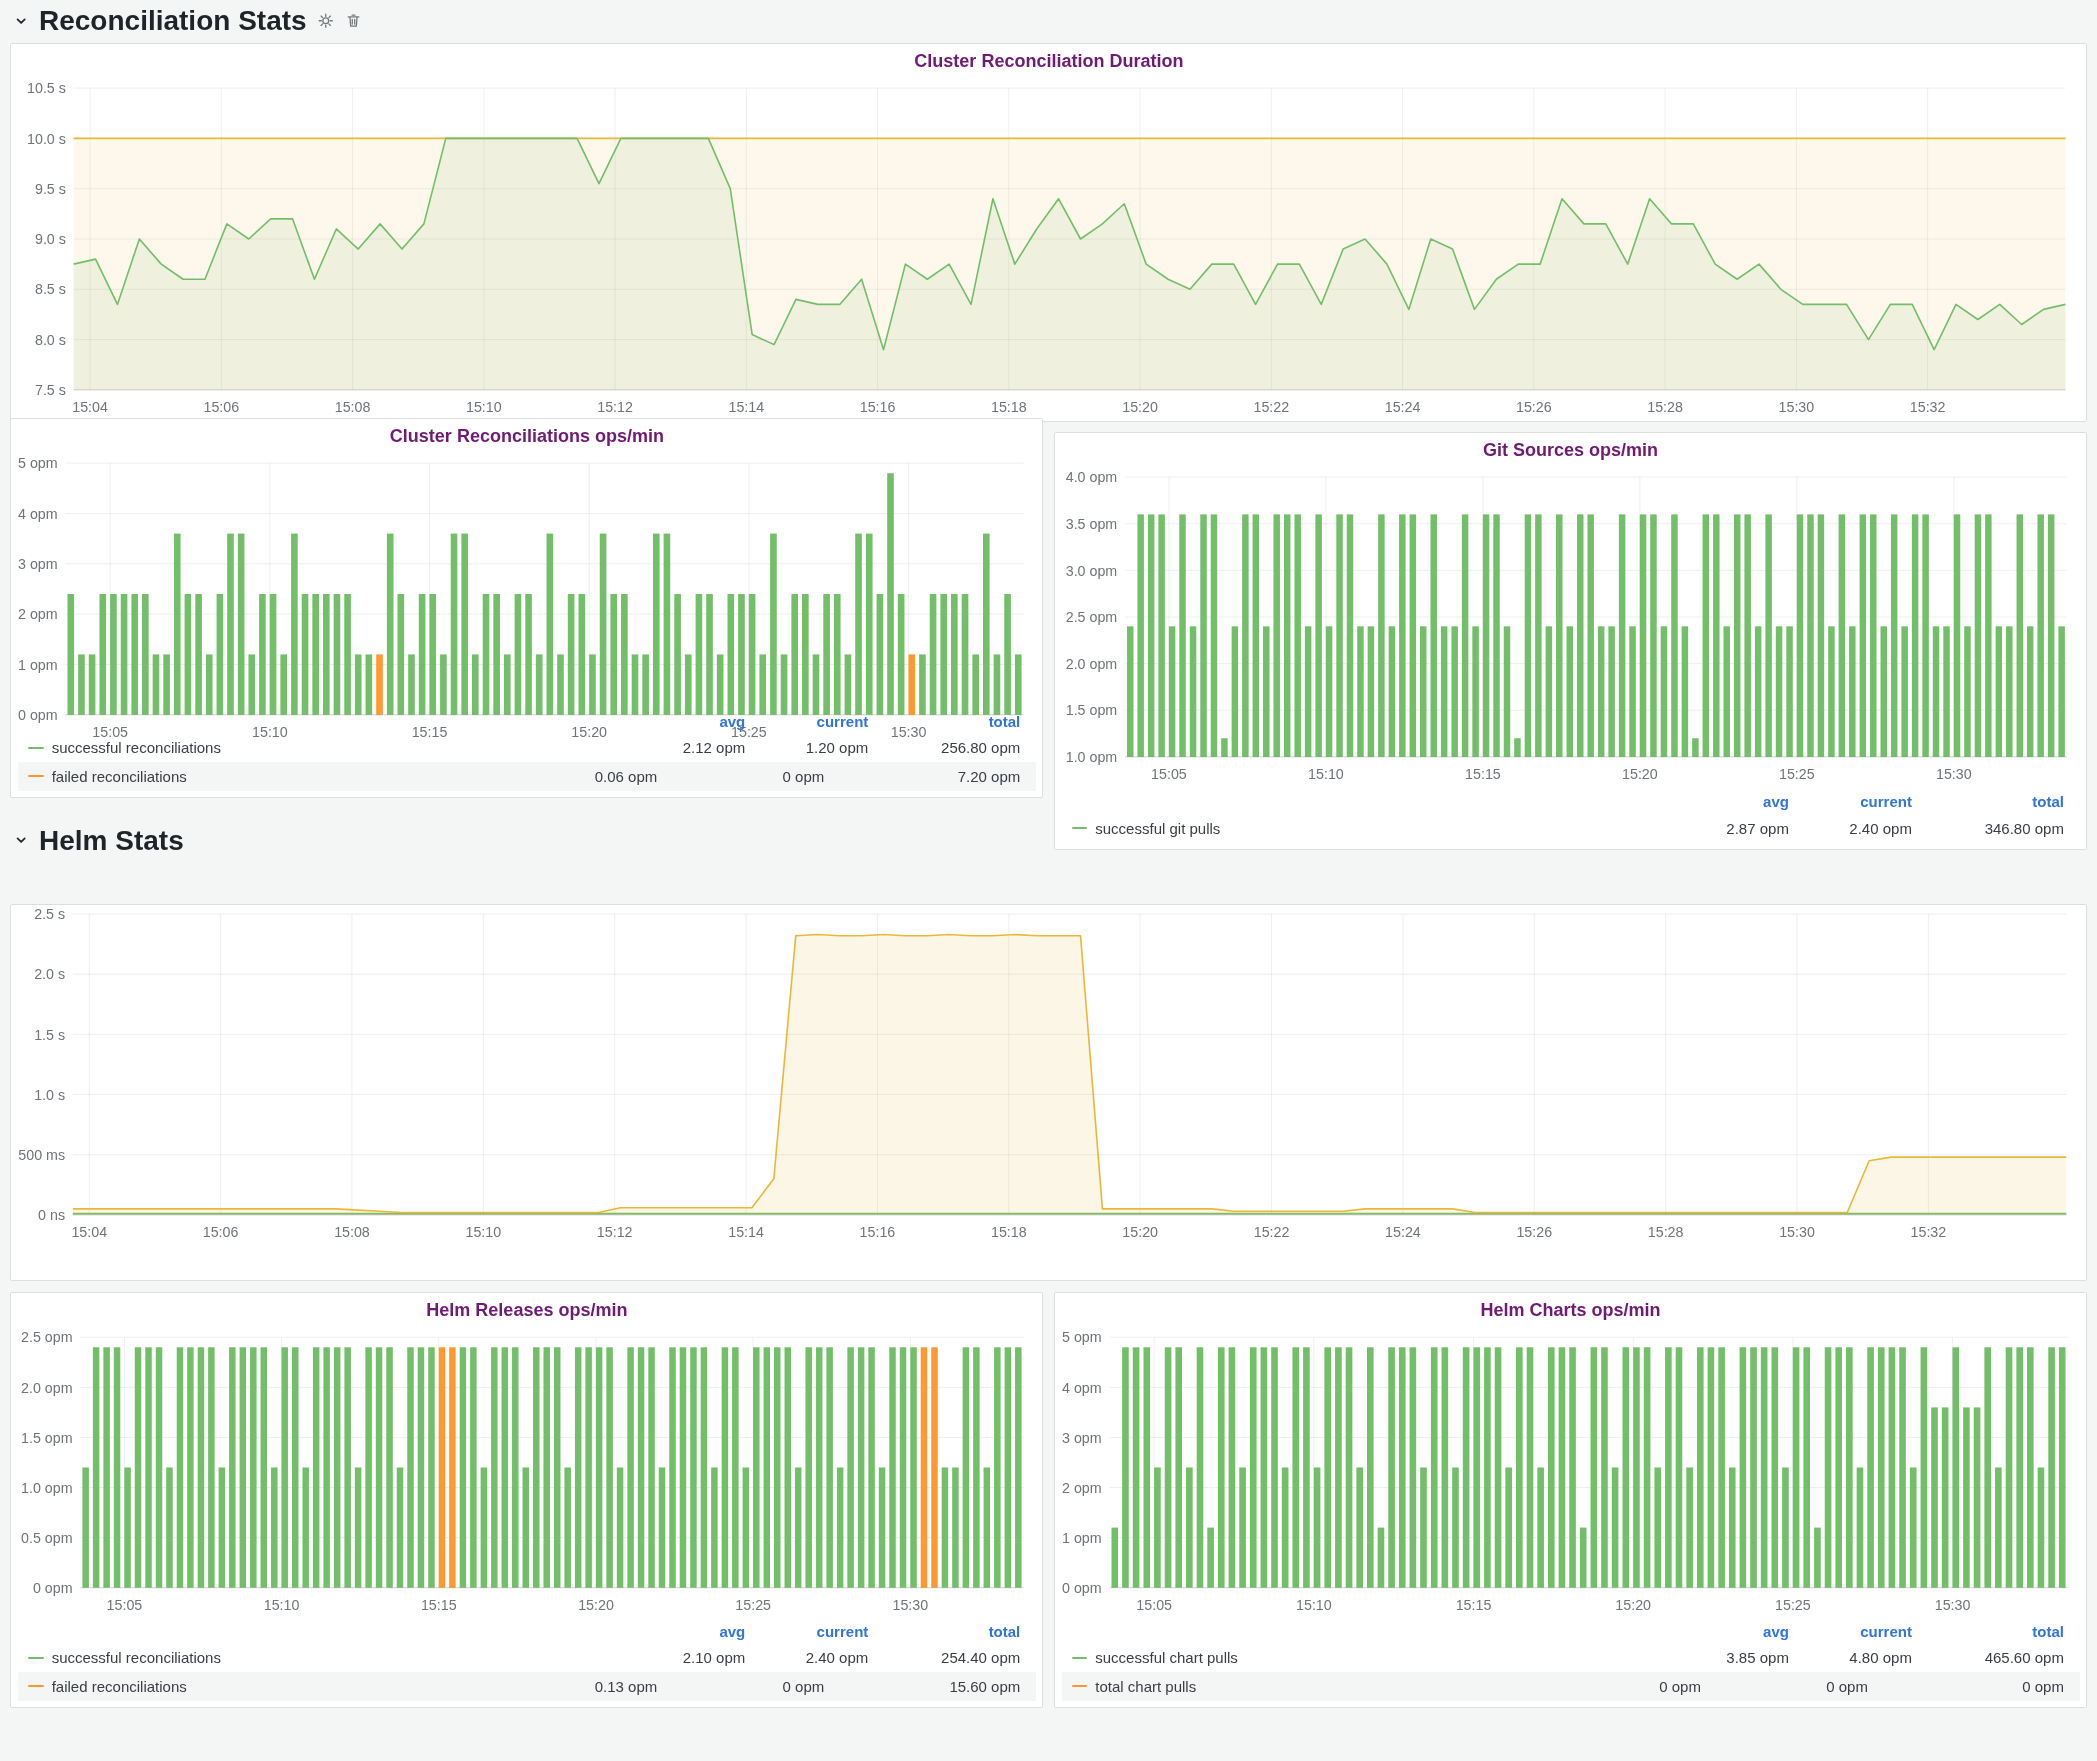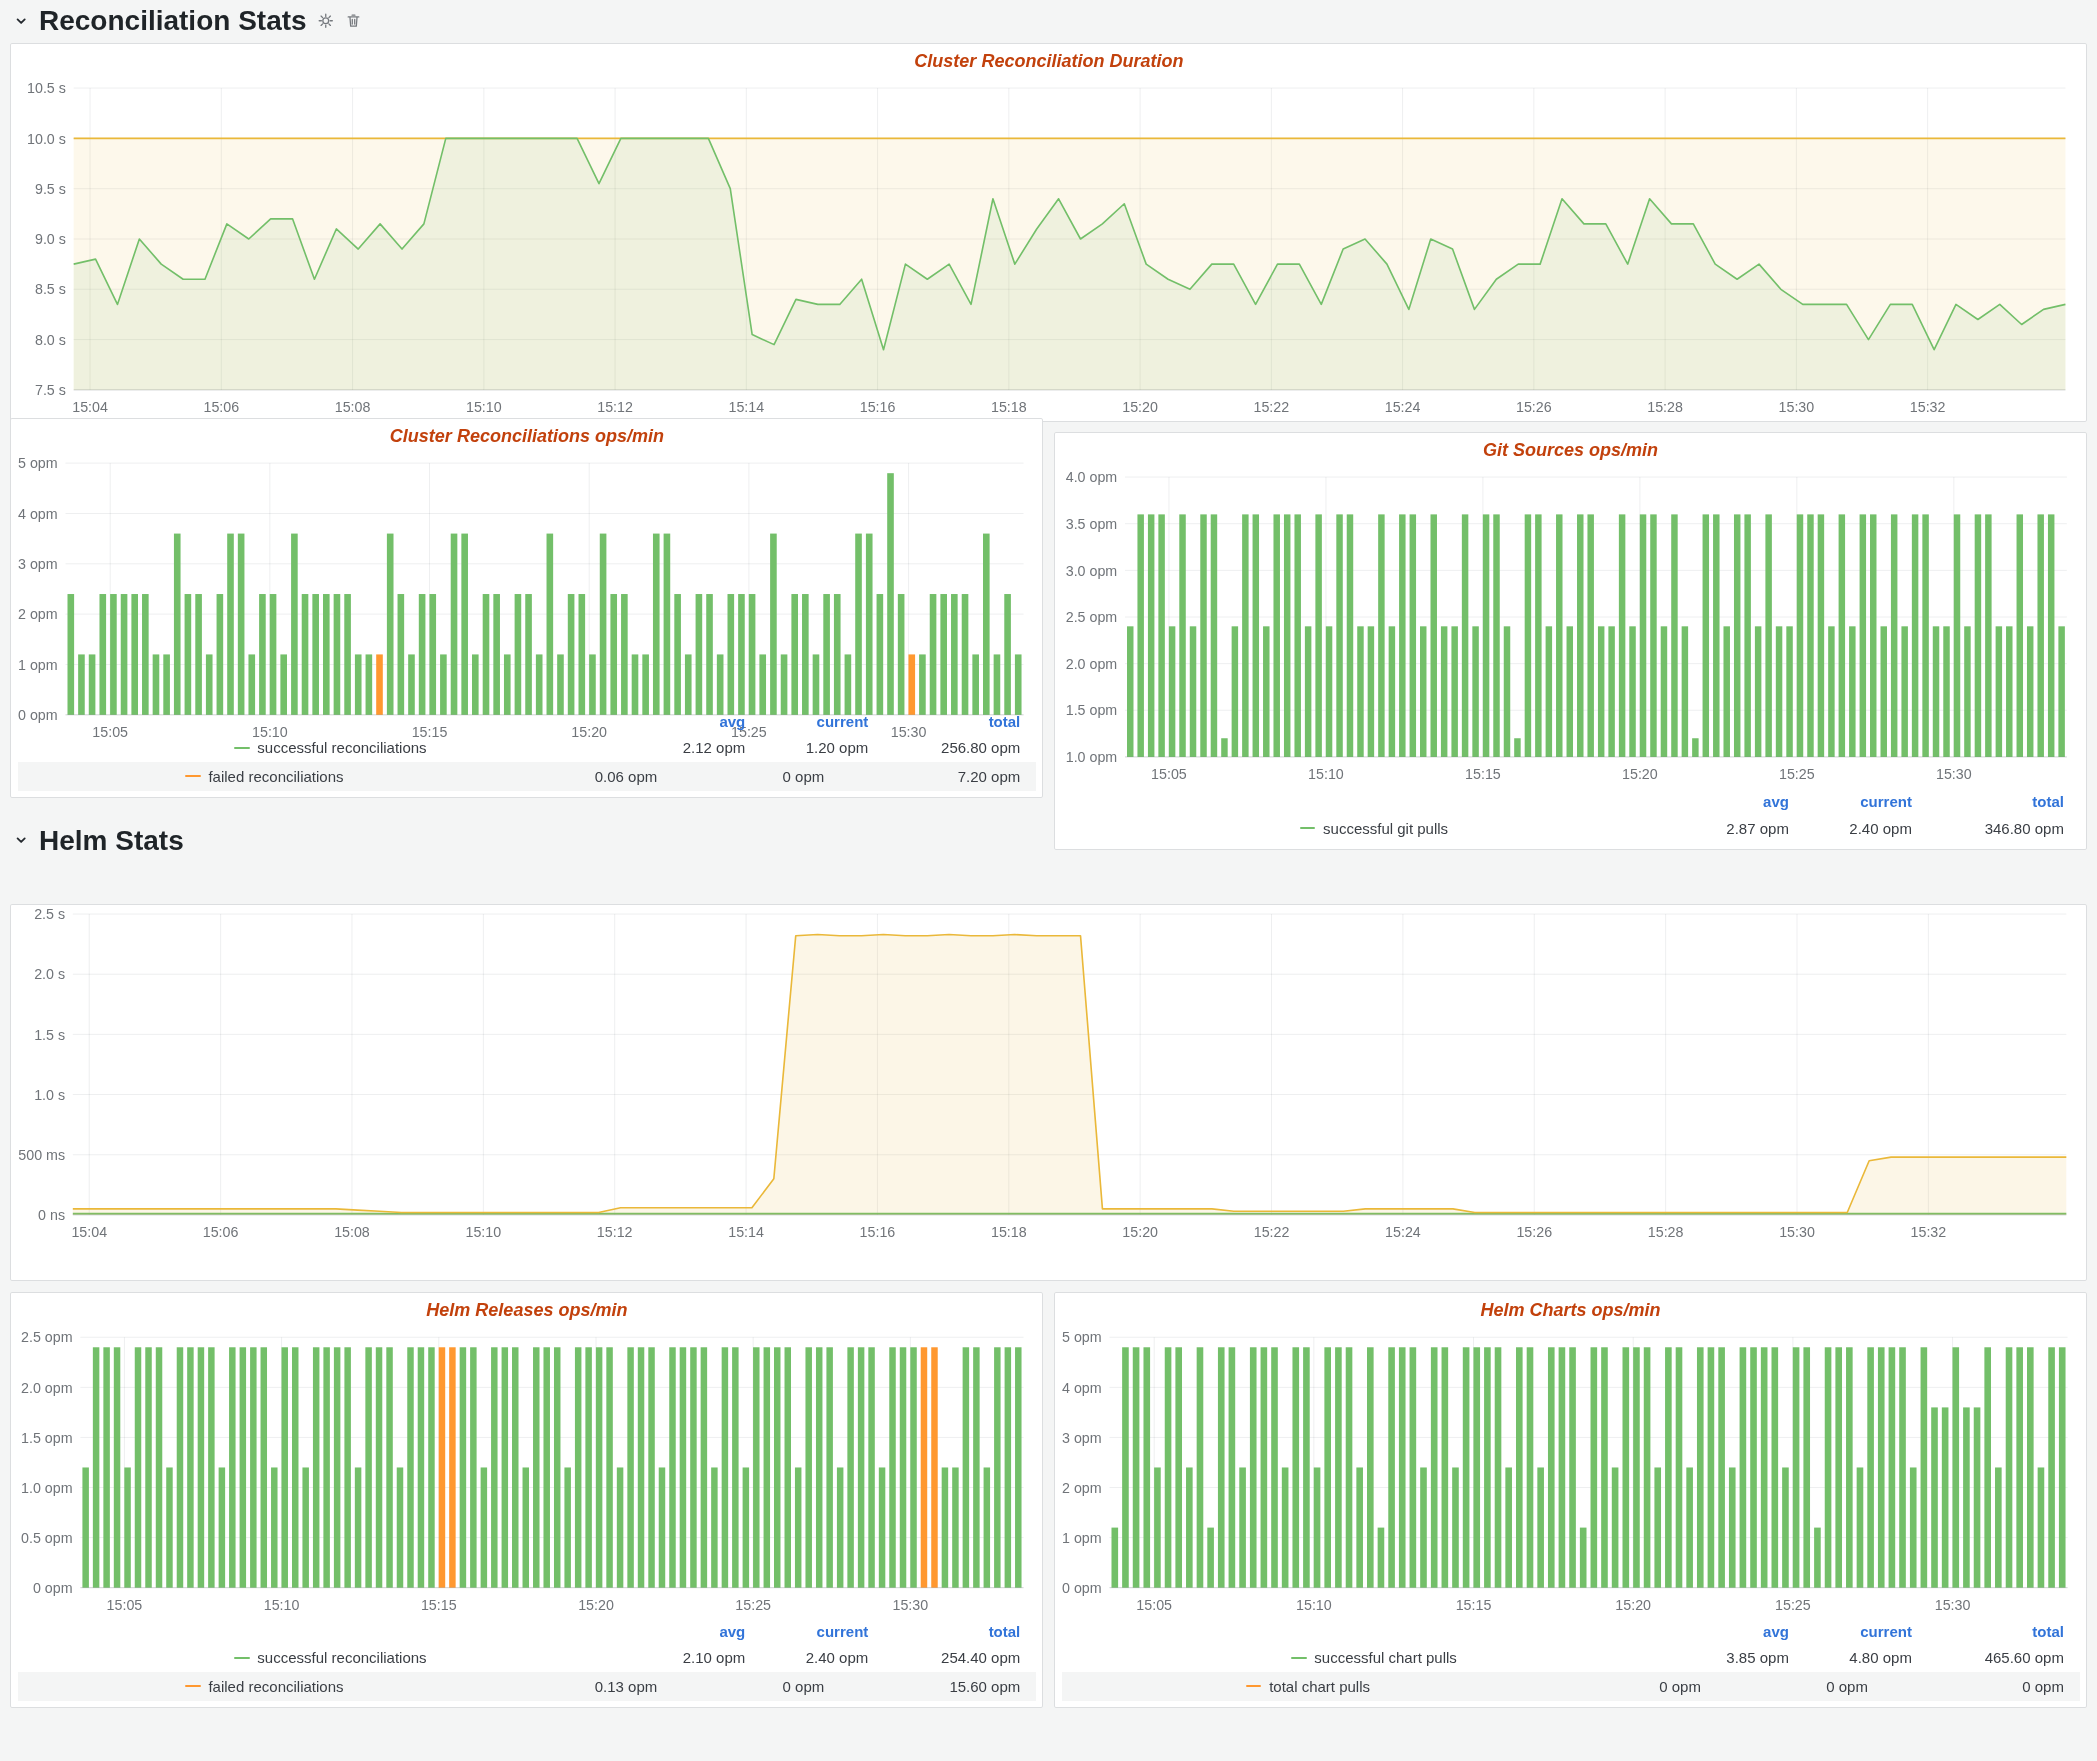--- a/index.html
+++ b/index.html
@@ -20,35 +20,35 @@
   }
   .p1{left:10.4px;top:43px;width:2077px;height:379px;}
   .p2{left:10.4px;top:418px;width:1033px;height:380px;}
   .p3{left:1054px;top:432px;width:1033px;height:418px;}
   .p4{left:10.4px;top:904px;width:2077px;height:377px;}
   .p5{left:10.4px;top:1292px;width:1033px;height:416px;}
   .p6{left:1054px;top:1292px;width:1033px;height:416px;}
 
   .panel-title{
     flex:0 0 auto;height:35px;display:flex;align-items:center;justify-content:center;
-    font-size:18px;font-weight:bold;color:#c2410c;cursor:pointer;font-style:italic;
+    font-size:18px;font-weight:bold;color:#701a75;cursor:pointer;
   }
   .chart{flex:1 1 auto;min-height:0;}
   svg text{font-family:"Liberation Sans","DejaVu Sans",sans-serif;fill:#707479;font-size:22px;}
 
   .legend{flex:0 0 auto;padding:1.3px 6.5px 6.5px 6.5px;font-size:15px;color:#3A3E44;}
   .legend-row{
     display:grid;grid-template-columns:1fr 113px 123px 152px;
     align-items:center;height:28.5px;padding:0 15.6px 0 10.4px;
   }
   .legend-row.header{height:25px;color:#3274D9;font-weight:bold;}
   .legend-row.header .num{cursor:pointer;}
   .legend-row.striped{background:#F4F5F5;gap:44px;}
   .legend-row .num{text-align:right;}
-  .legend-label{display:flex;align-items:center;gap:7.8px;cursor:pointer;justify-content:center;}
+  .legend-label{display:flex;align-items:center;gap:7.8px;cursor:pointer;}
   .marker{display:inline-block;width:15.6px;height:1.9px;border-radius:1.3px;flex:0 0 auto;}
 </style>
 </head>
 <body>
 
 <div class="section s1">
   <span class="icon-btn">
     <svg viewBox="0 0 16 16" width="14.3" height="14.3">
         <path d="M4 6l4 4 4-4" stroke="#24292E" stroke-width="2" fill="none" stroke-linecap="round" stroke-linejoin="round"></path>
       </svg>

